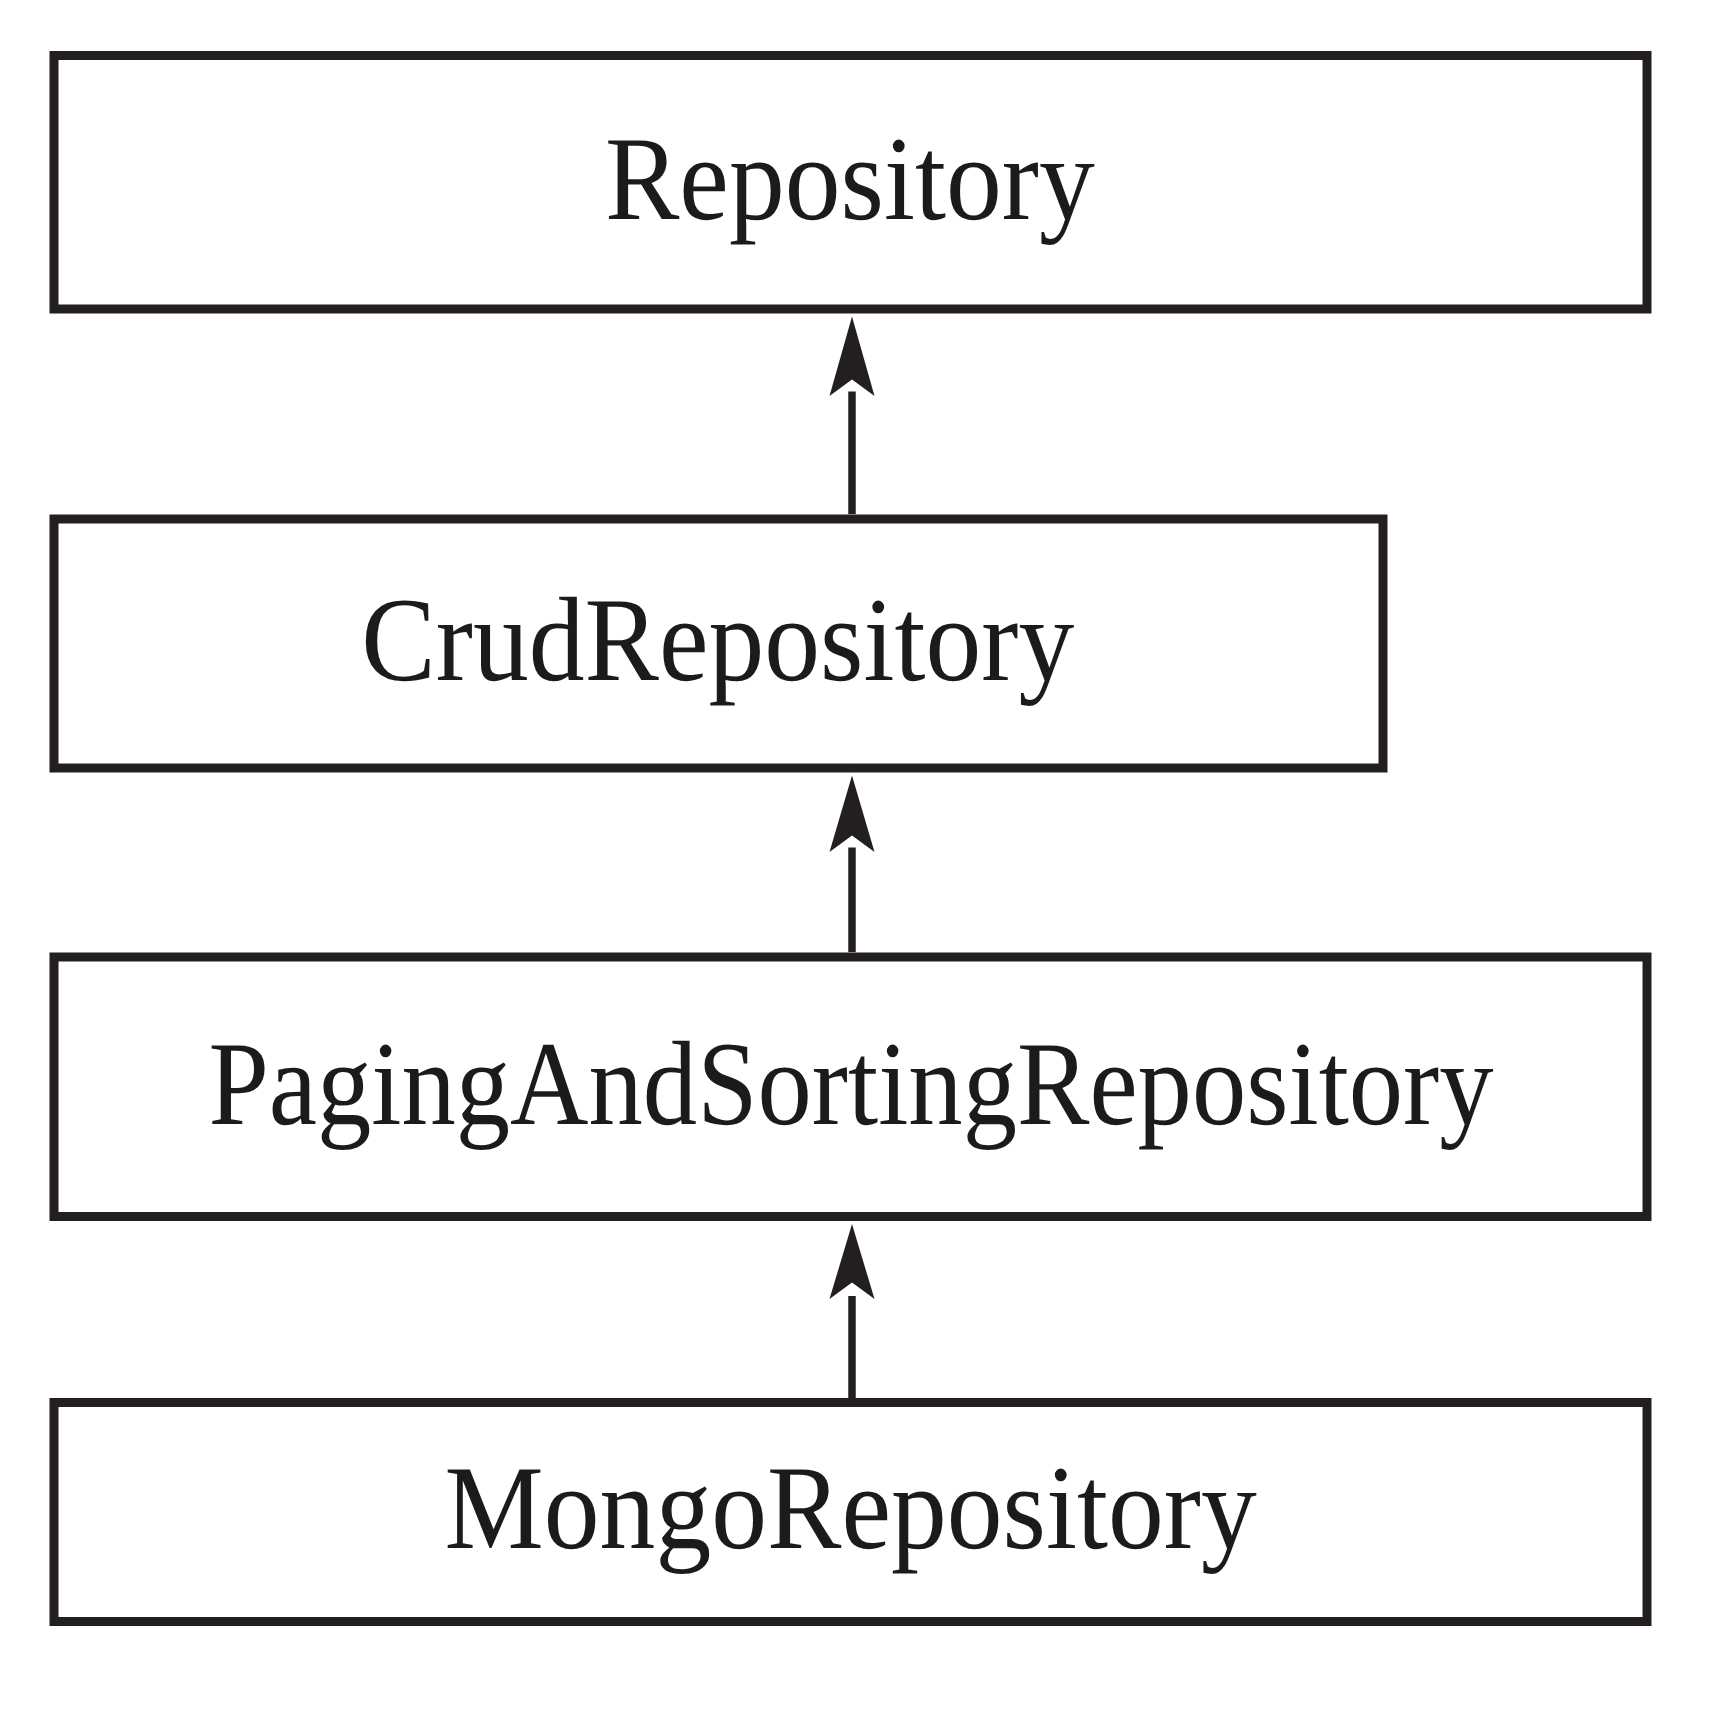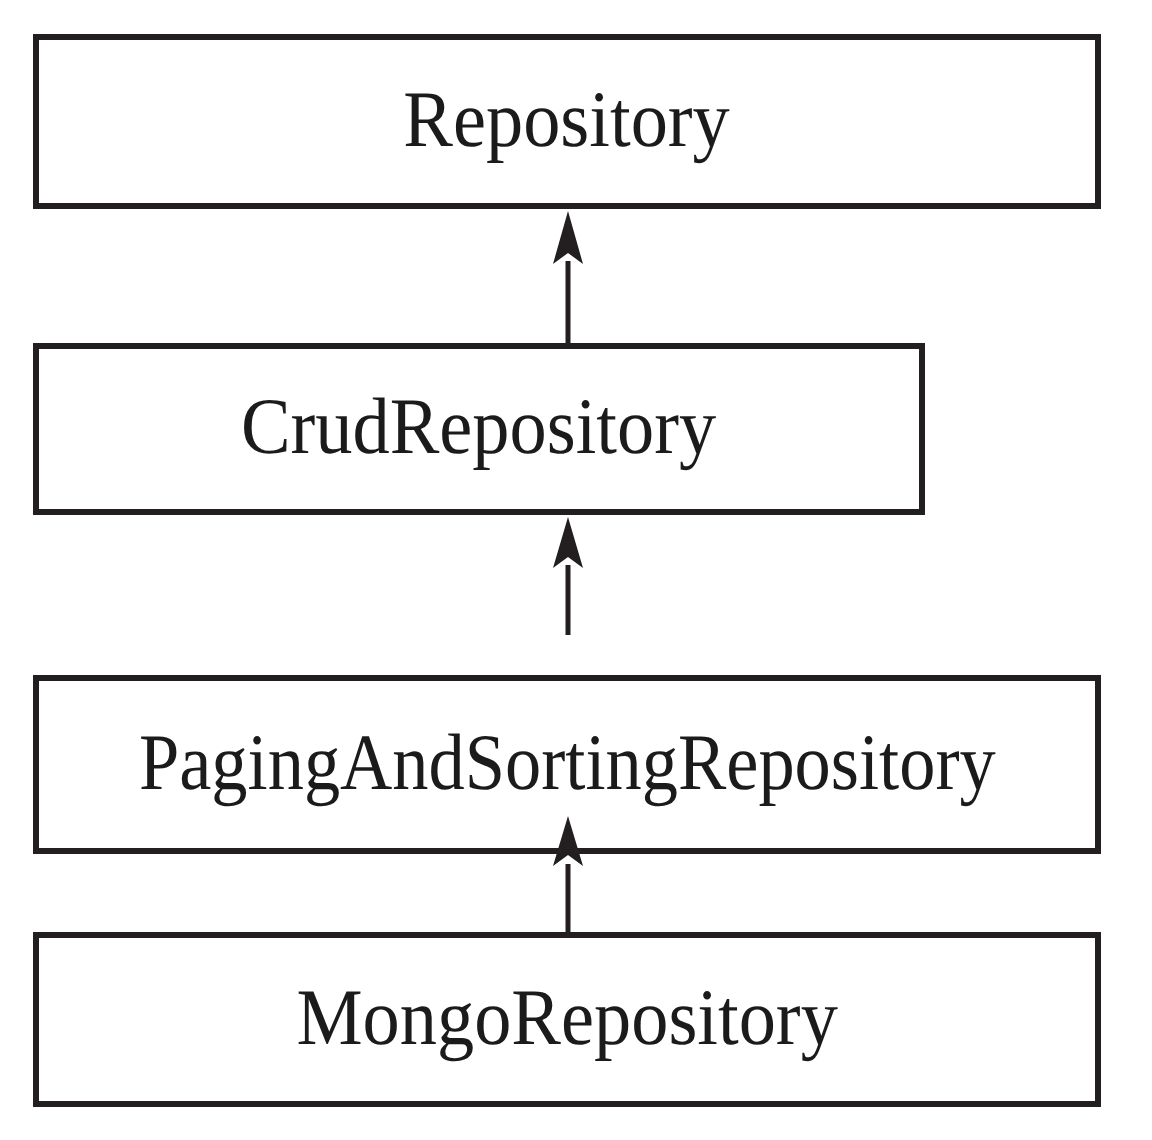--- a/index.html
+++ b/index.html
@@ -53,31 +53,31 @@
     left: 33px;  top: 343px;  width: 892px; height: 172px;
   }
   #box-crudrepository .uml-class-name {
     font-size: 80px;
     transform: scaleX(0.93);
     position: relative;
     top: -2px;
   }
 
   #box-pagingandsortingrepository {
-    left: 33px;  top: 635px;  width: 1068px; height: 179px; margin-top: 40px;
+    left: 33px;  top: 635px;  width: 1068px; height: 179px;
   }
   #box-pagingandsortingrepository .uml-class-name {
     font-size: 80px;
     transform: scaleX(0.905);
     position: relative;
     top: -2px;
   }
 
   #box-mongorepository {
-    left: 33px;  top: 932px;  width: 1068px; height: 175px;
+    left: 33px;  top: 932px;  width: 1068px; height: 152px;
   }
   #box-mongorepository .uml-class-name {
     font-size: 80px;
     transform: scaleX(0.93);
     position: relative;
     top: -2px;
   }
 
   
   .uml-generalization {

